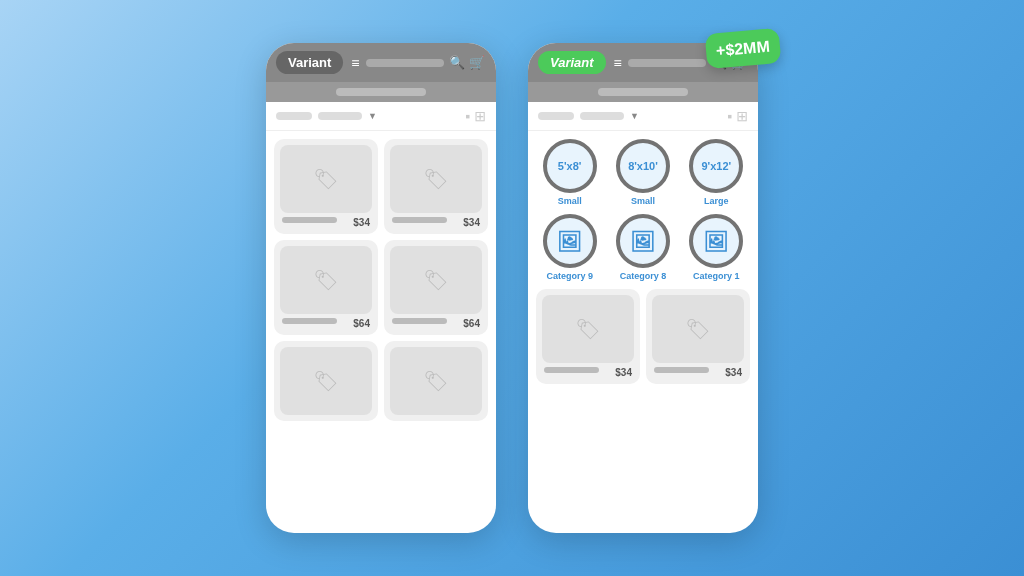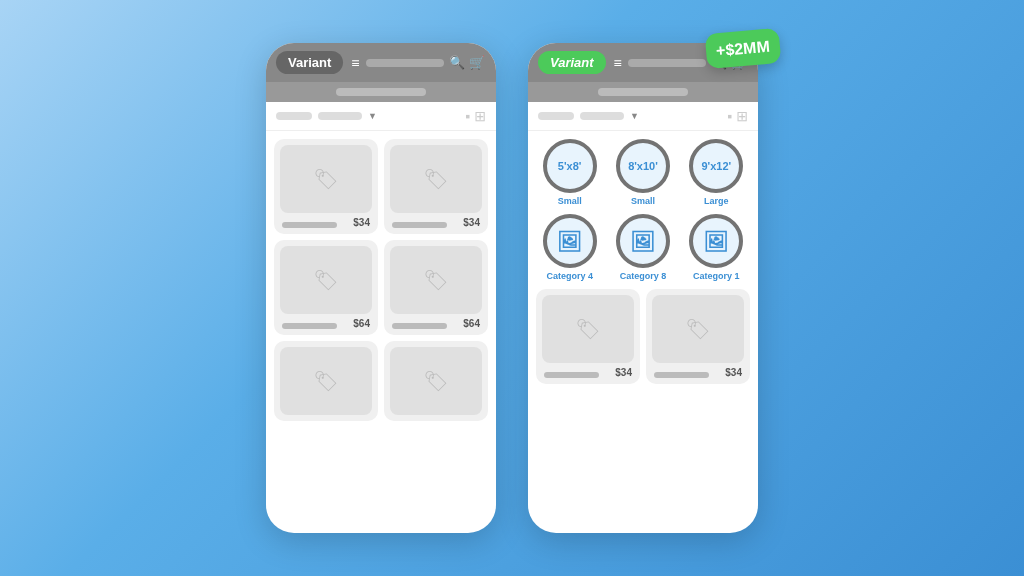--- a/index.html
+++ b/index.html
@@ -211,21 +211,21 @@
       height: 68px;
       display: flex;
       align-items: center;
       justify-content: center;
       color: #bbb;
       font-size: 20px;
     }
 
     .product-info {
       display: flex;
-      align-items: flex-end;
+      align-items: flex-start;
       justify-content: space-between;
       padding: 0 2px;
     }
 
     .product-name-bar {
       background: #bbb;
       height: 6px;
       width: 55px;
       border-radius: 3px;
     }
@@ -383,21 +383,21 @@
             </div>
             <span class="circle-label">Large</span>
           </div>
         </div>
 
         <div class="category-circles">
           <div class="category-item">
             <div class="circle-btn">
               <span class="circle-icon">🖼</span>
             </div>
-            <span class="circle-label">Category 4</span>
+            <span class="circle-label">Category 9</span>
           </div>
           <div class="category-item">
             <div class="circle-btn">
               <span class="circle-icon">🖼</span>
             </div>
             <span class="circle-label">Category 8</span>
           </div>
           <div class="category-item">
             <div class="circle-btn">
               <span class="circle-icon">🖼</span>

